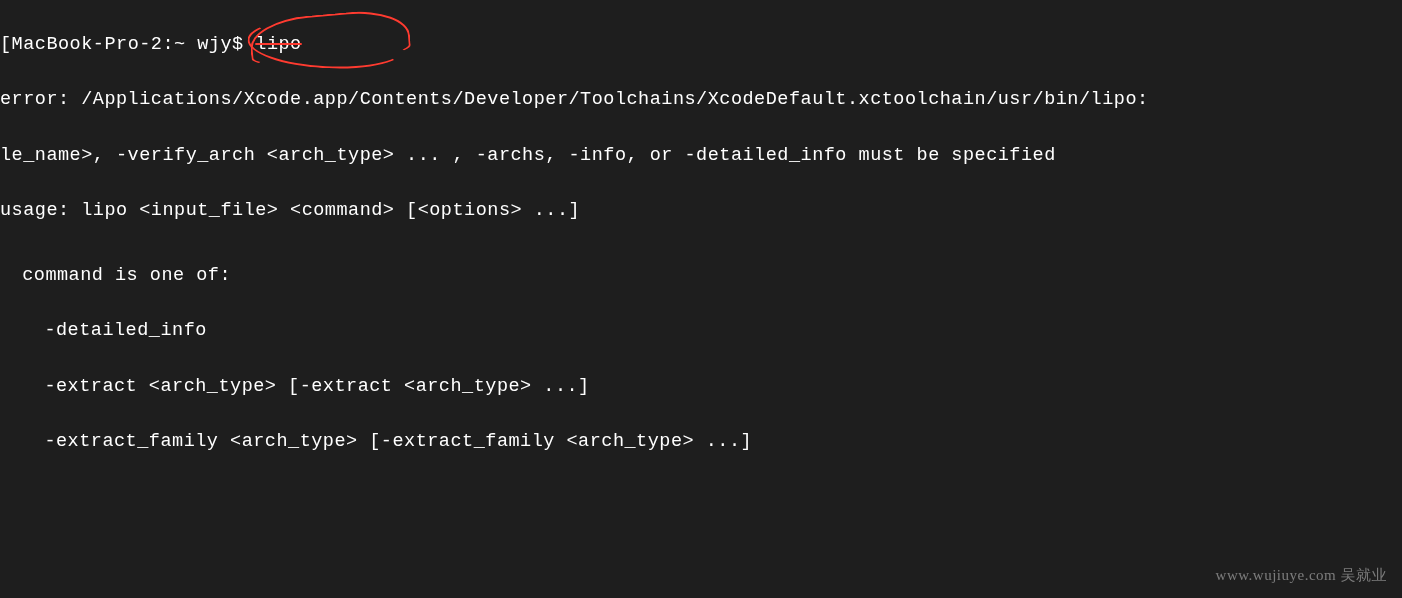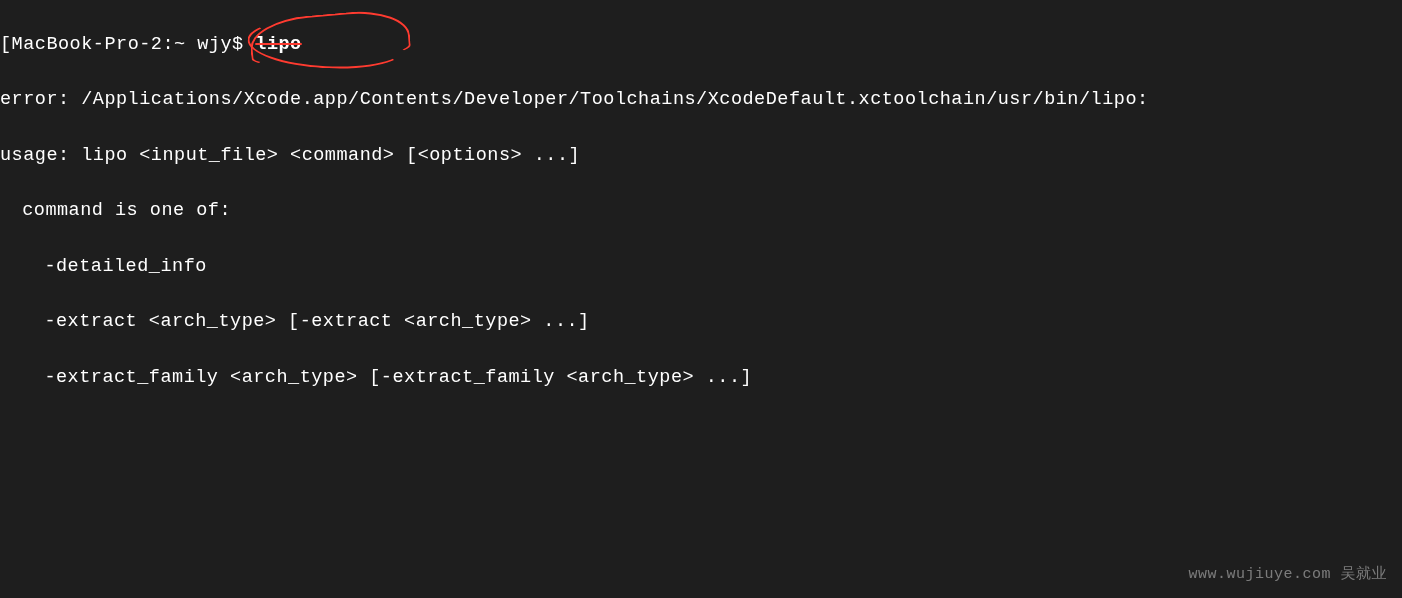--- a/index.html
+++ b/index.html
@@ -25,21 +25,20 @@
       padding-left: 0px;
     }
     .prompt-line {
       display: flex;
       align-items: center;
     }
     .command-text {
       text-decoration: line-through;
       text-decoration-color: #ff3b30;
       text-decoration-thickness: 2px;
-      font-weight: bold;
     }
     .annotation-circle {
       position: absolute;
       border: 2px solid #ff3b30;
       border-radius: 50%;
       width: 160px;
       height: 50px;
       top: 14px;
       left: 250px;
       transform: rotate(-5deg);
@@ -60,36 +59,37 @@
       left: -5px;
       border-top-color: transparent;
       border-right-color: transparent;
       transform: rotate(8deg);
     }
     .watermark {
       position: absolute;
       bottom: 12px;
       right: 15px;
       color: rgba(200, 200, 200, 0.55);
-      font-family: Liberation Mono, monospace;
+      font-family: Liberation Serif, serif;
       font-size: 15px;
       letter-spacing: 0.5px;
     }
     .line {
       display: block;
     }
-    .indent1 { padding-left: 2ch; }
+    .indent1 { padding-left: 2ch; margin-top: 9px; }
     .indent2 { padding-left: 4ch; }
   </style>
 </head>
 <body>
 
 <div class="terminal">
 <span class="line prompt-line"><span>[</span><span>MacBook-Pro-2:</span><span>~</span> <span>wjy$</span> <span class="command-text">lipo</span></span>
 <span class="line">error: /Applications/Xcode.app/Contents/Developer/Toolchains/XcodeDefault.xctoolchain/usr/bin/lipo: </span>
+<span class="line">le_name&gt;, -verify_arch &lt;arch_type&gt; ... , -archs, -info, or -detailed_info must be specified</span>
 <span class="line">usage: lipo &lt;input_file&gt; &lt;command&gt; [&lt;options&gt; ...]</span>
 <span class="line indent1">command is one of:</span>
 <span class="line indent2">-detailed_info</span>
 <span class="line indent2">-extract &lt;arch_type&gt; [-extract &lt;arch_type&gt; ...]</span>
 <span class="line indent2">-extract_family &lt;arch_type&gt; [-extract_family &lt;arch_type&gt; ...]</span>
 
 
 
 
 

